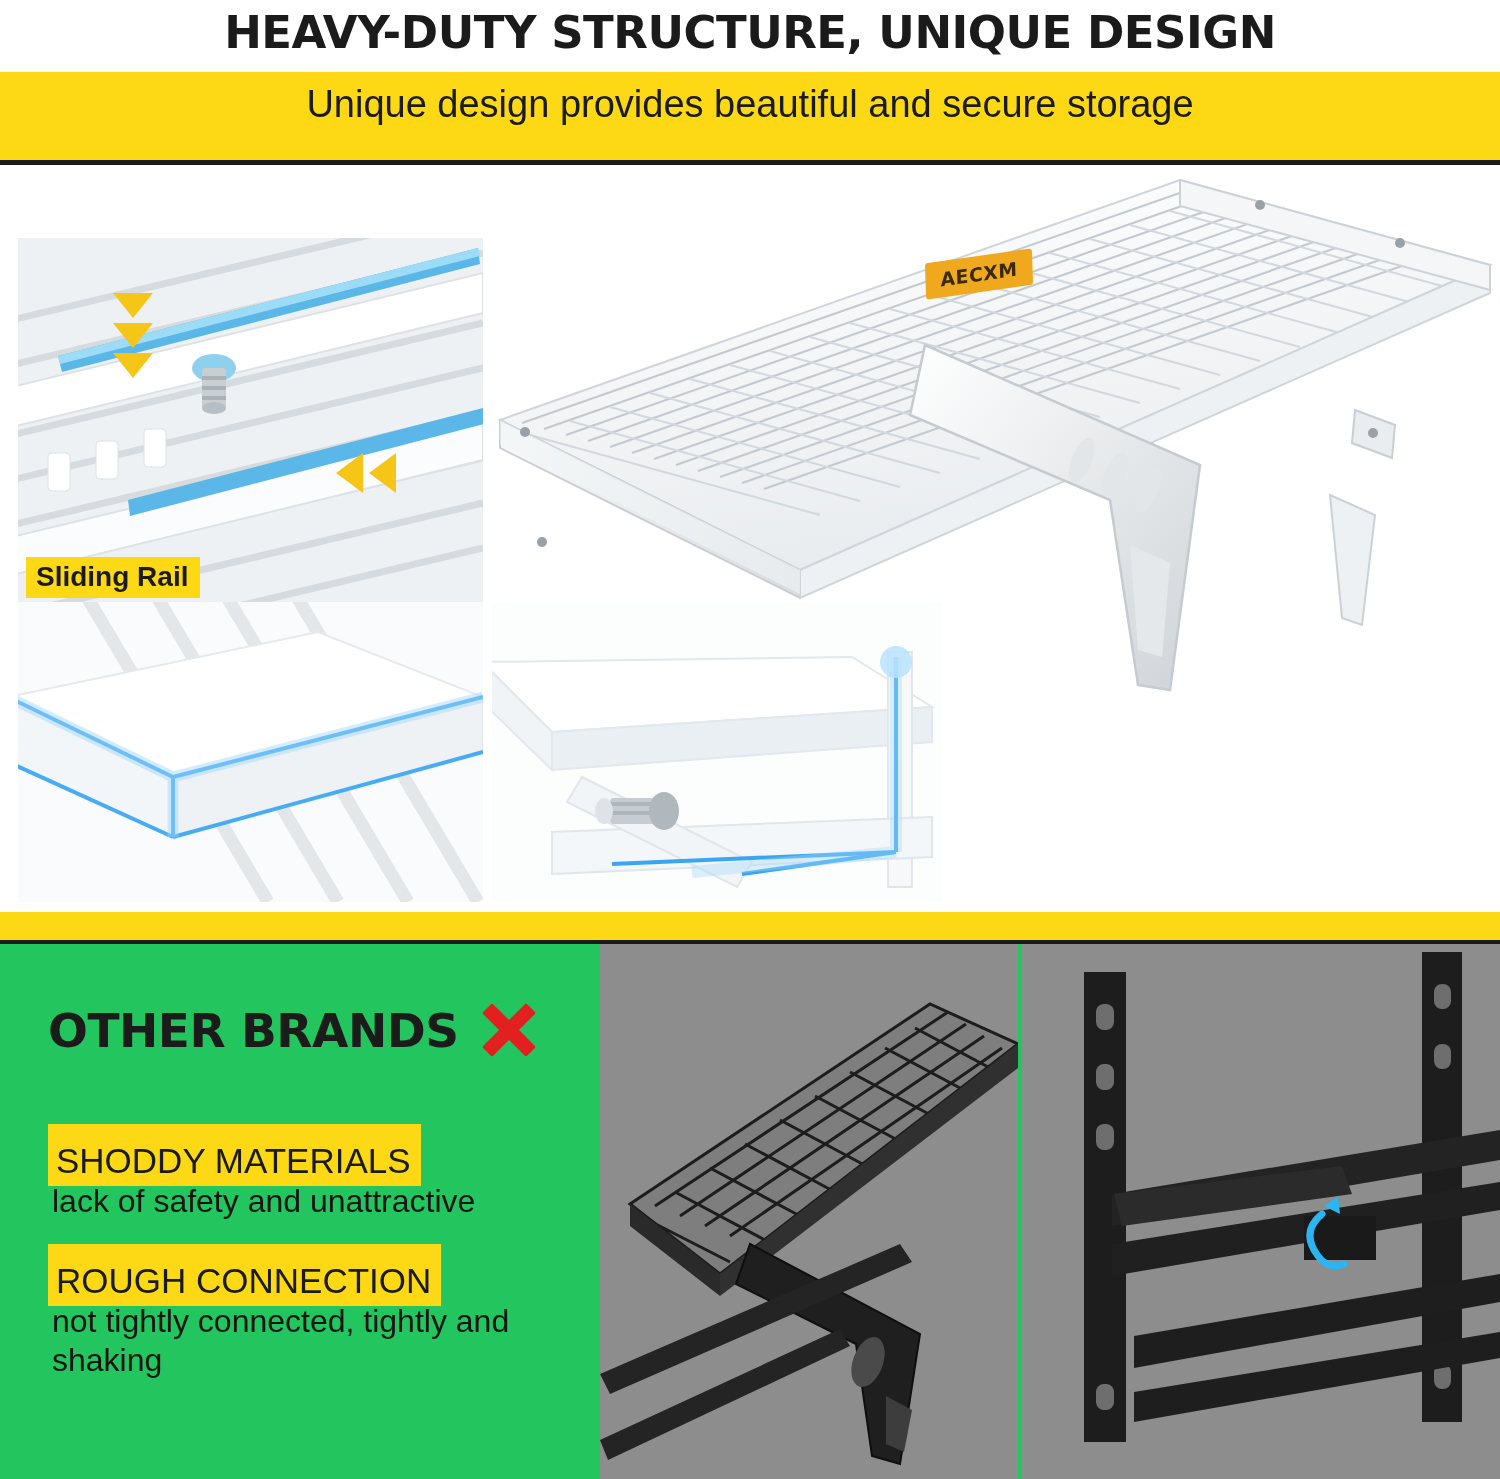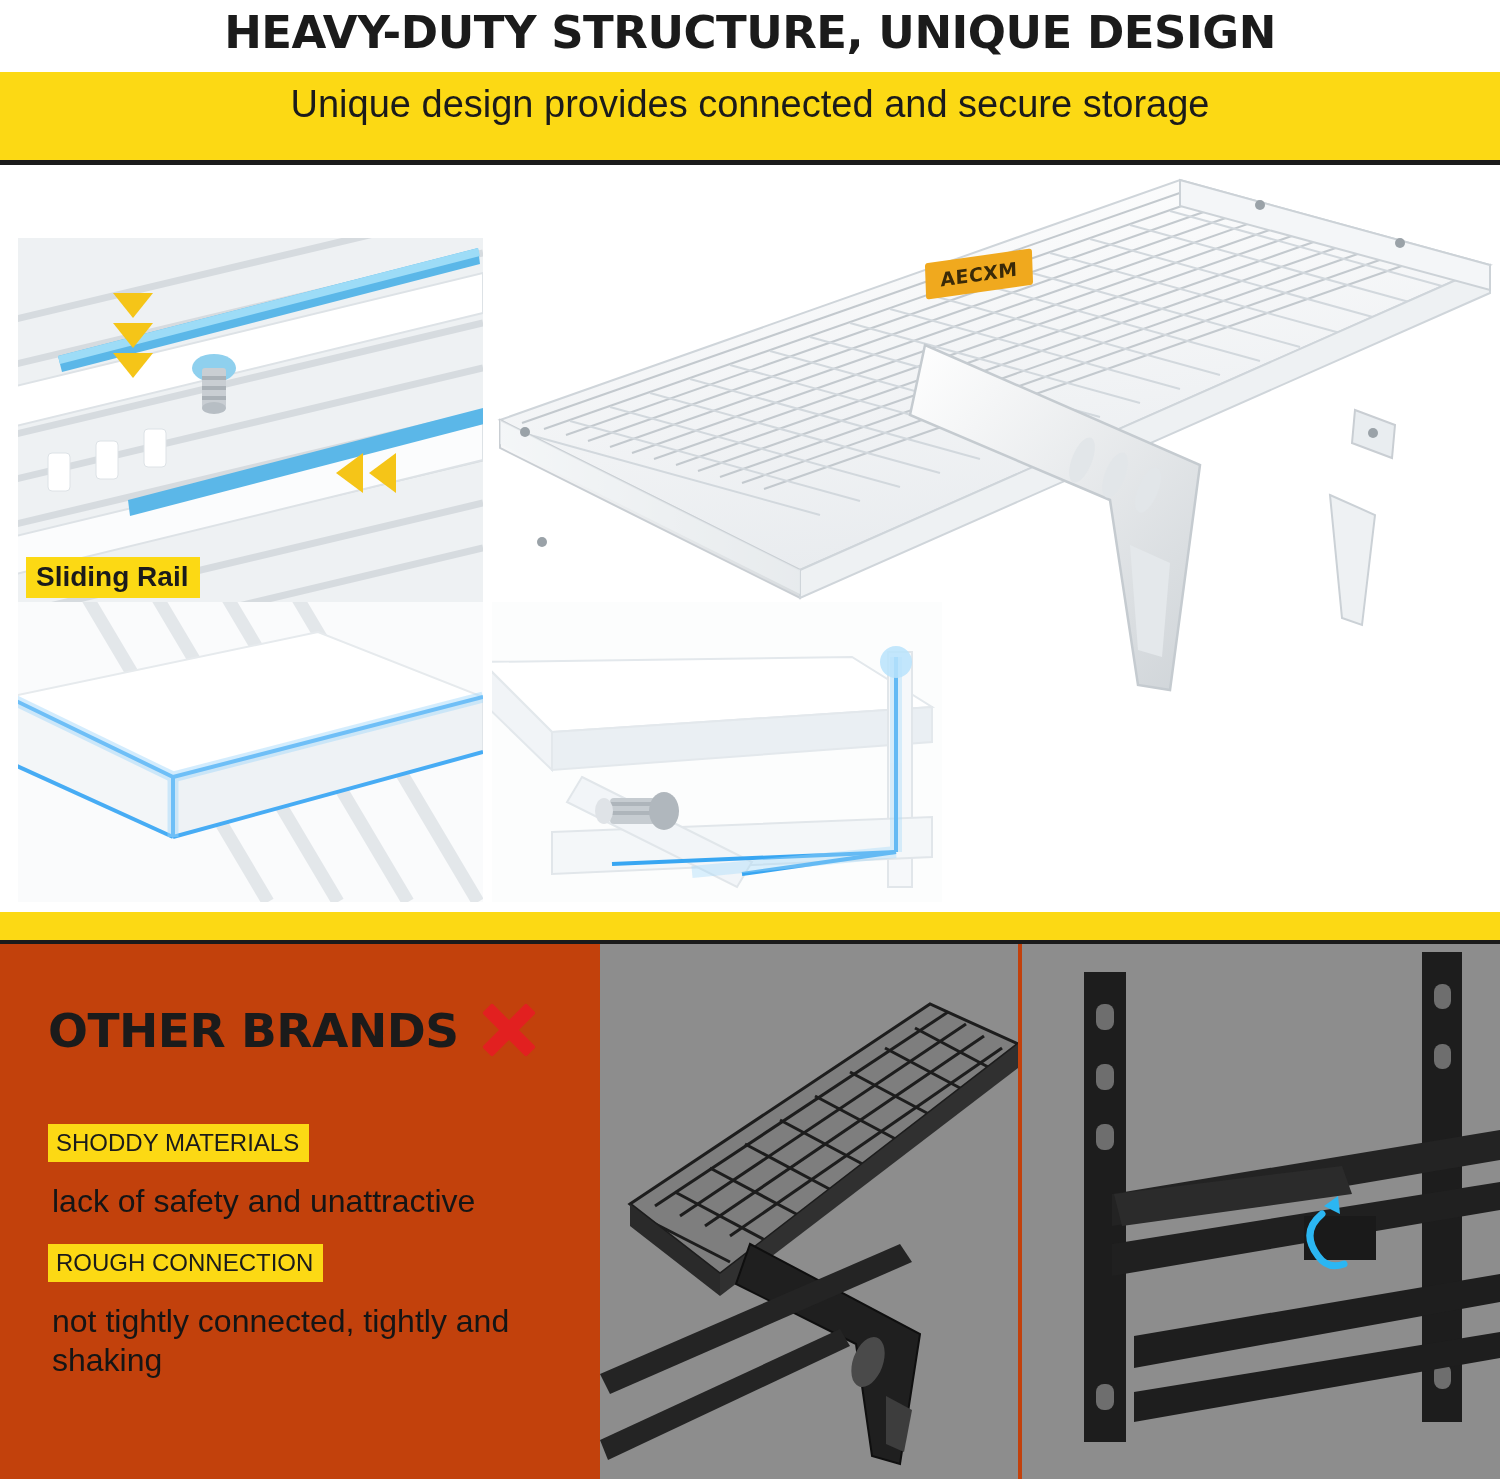--- a/index.html
+++ b/index.html
@@ -153,21 +153,21 @@
     height: 5px;
     background: #1b1b1b;
   }
 
   
   .bottom-area {
     position: absolute;
     left: 0; top: 944px;
     width: 1500px;
     height: 535px;
-    background: #c2410c;
+    background: #22c55e;
   }
   .bottom-left {
     position: absolute;
     left: 0; top: 0;
     width: 600px; height: 535px;
   }
   .other-brands {
     position: absolute;
     left: 48px; top: 58px;
     display: flex;
@@ -192,24 +192,24 @@
     left: 50%; top: 50%;
     width: 62px; height: 14px;
     background: #e22020;
     border-radius: 2px;
   }
   .x-mark:before { transform: translate(-50%,-50%) rotate(45deg); }
   .x-mark:after  { transform: translate(-50%,-50%) rotate(-45deg); }
 
   .hl-title {
     position: absolute;
-    font-size: 24px;
+    font-size: 35px;
     color: #1b1b1b;
     background: #fcd914;
-    padding: 5px 10px 5px 8px;
+    padding: 17px 10px 5px 8px;
     white-space: nowrap;
     font-family: "Liberation Sans", sans-serif;
   }
   .sub-text {
     position: absolute;
     font-size: 32px;
     color: #151515;
     line-height: 1.22;
     width: 540px;
     font-family: "Liberation Sans", sans-serif;
@@ -235,21 +235,21 @@
   }
 </style>
 </head>
 <body>
 
 <div class="page">
 
   <div class="header">
     <div class="header-title">HEAVY-DUTY STRUCTURE, UNIQUE DESIGN</div>
     <div class="header-band"></div>
-    <div class="header-sub">Unique design provides connected and secure storage</div>
+    <div class="header-sub">Unique design provides beautiful and secure storage</div>
     <div class="header-rule"></div>
   </div>
 
   <div class="top-area">
 
     <div class="photo-main">
       <svg class="shelf-svg" width="1030" height="740" viewBox="0 0 1030 740">
         <defs>
           <linearGradient id="gTop" x1="0" y1="0" x2="0.3" y2="1">
             <stop offset="0%" stop-color="#ffffff"></stop>

